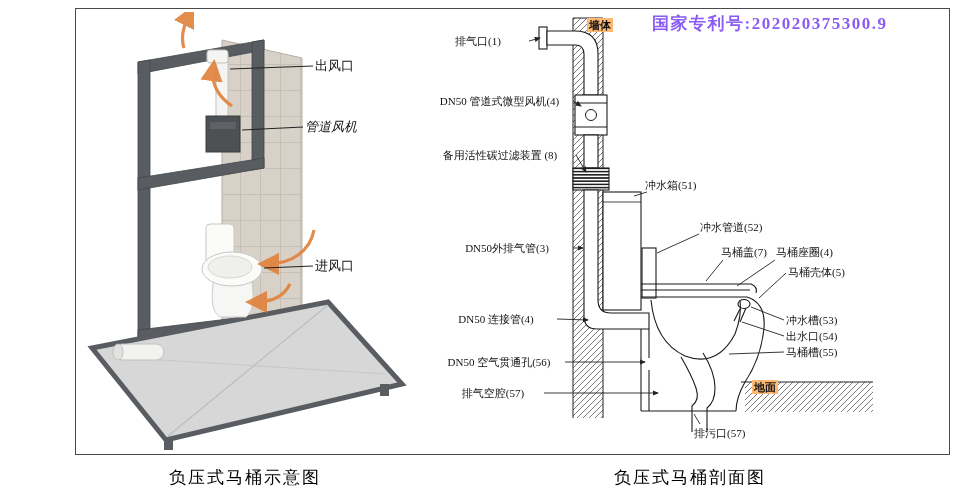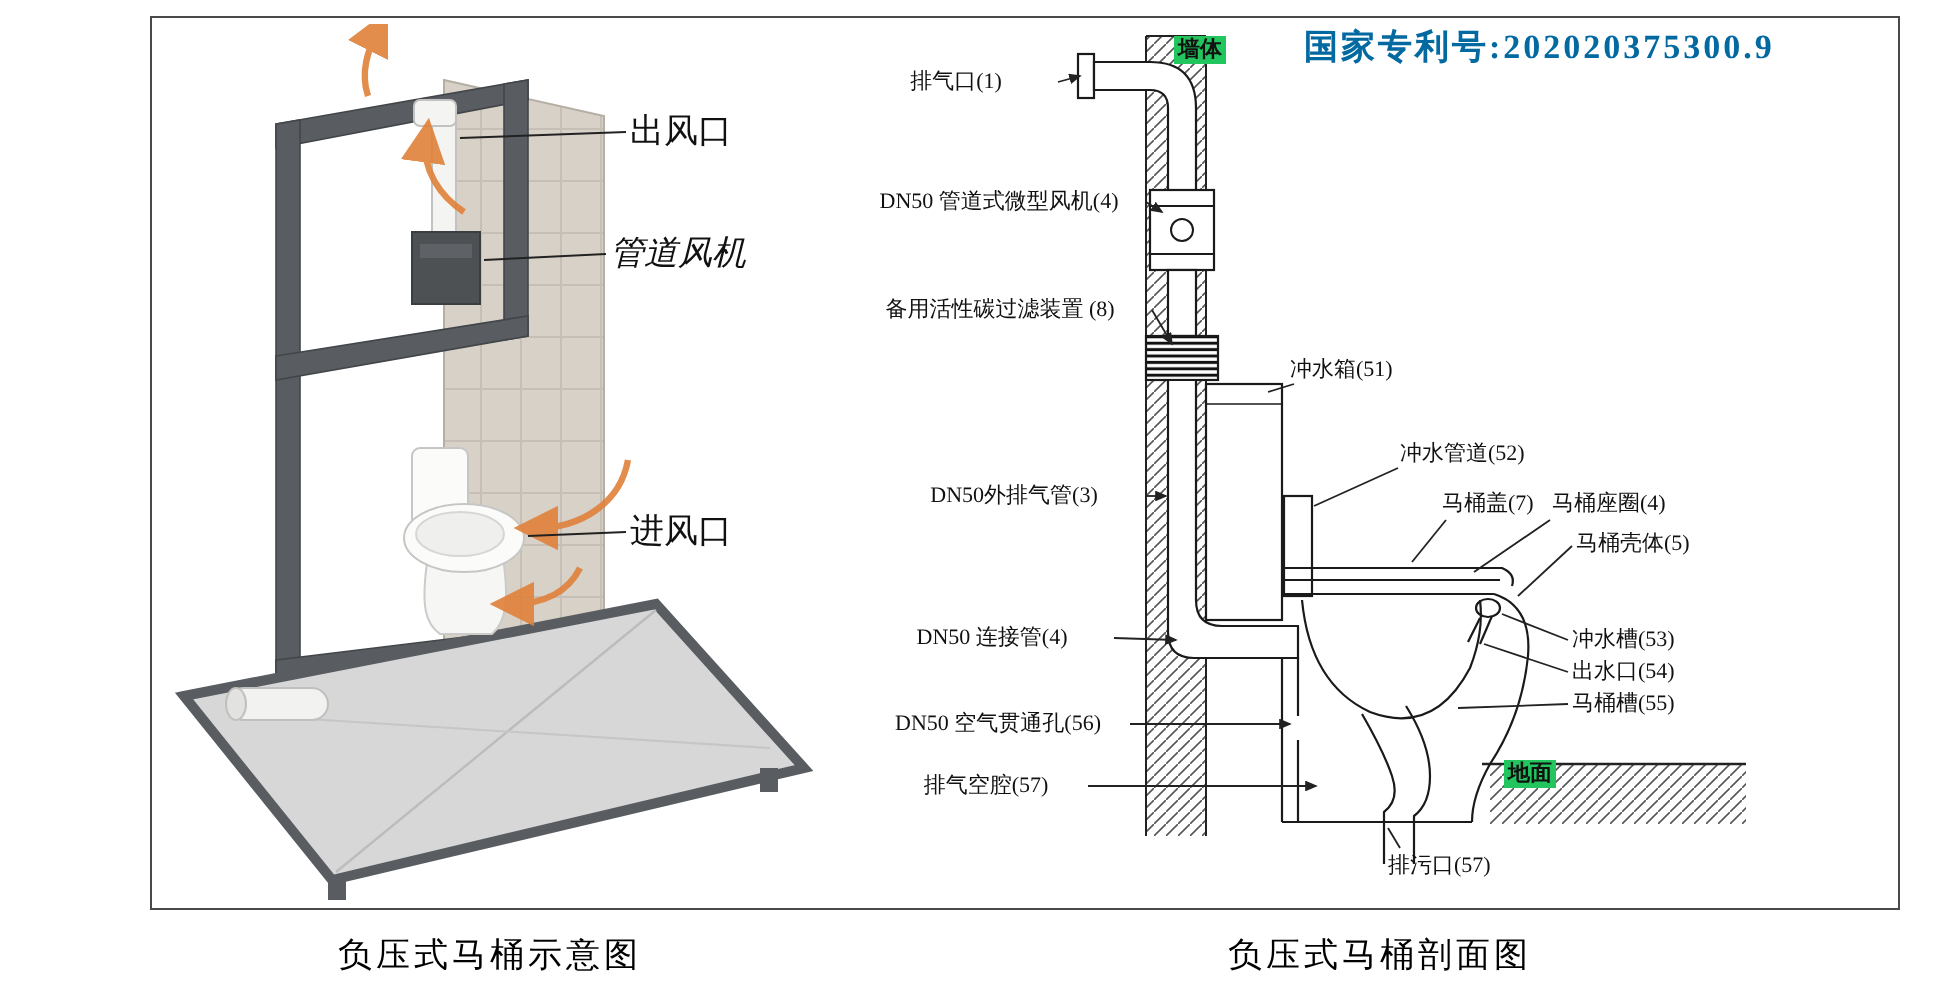--- a/index.html
+++ b/index.html
@@ -1,26 +1,26 @@
 <!DOCTYPE html>
 <html><head>
 <meta charset="utf-8">
 <style>
   * { margin:0; padding:0; box-sizing:border-box; }
   html,body { width:978px; height:500px; background:#fff; overflow:hidden; }
   body { position:relative; font-family:"Liberation Serif", serif; color:#111; }
   .frame { position:absolute; left:75px; top:8px; width:875px; height:447px;
            border:1px solid #4a4a4a; background:#fff; }
   .patent { position:absolute; left:652px; top:12px; font-size:17px; font-weight:bold;
-            color:#0369a1; letter-spacing:1.5px; white-space:nowrap;text-align:center; }
+            color:#8b5cf6; letter-spacing:1.5px; white-space:nowrap;text-align:center; }
   .art { position:absolute; }
   .lb { position:absolute; font-size:11px; line-height:14px; white-space:nowrap; color:#111; }
   .lb.r { text-align:center; }
-  .lb.bg { background:#22c55e; padding:0 2px; font-weight:bold; }
-  .lb.big { font-size:17px; line-height:16px; }
+  .lb.bg { background:#fdba74; padding:0 2px; font-weight:bold; }
+  .lb.big { font-size:13px; line-height:16px; }
   .cap { position:absolute; top:466px; font-size:17px; letter-spacing:2px;
          text-align:center; color:#000; }
   .cap-left  { left:130px; width:230px; }
   .cap-right { left:575px; width:230px; }
 </style>
 </head>
 <body>
 
 <div class="frame"></div>
 

